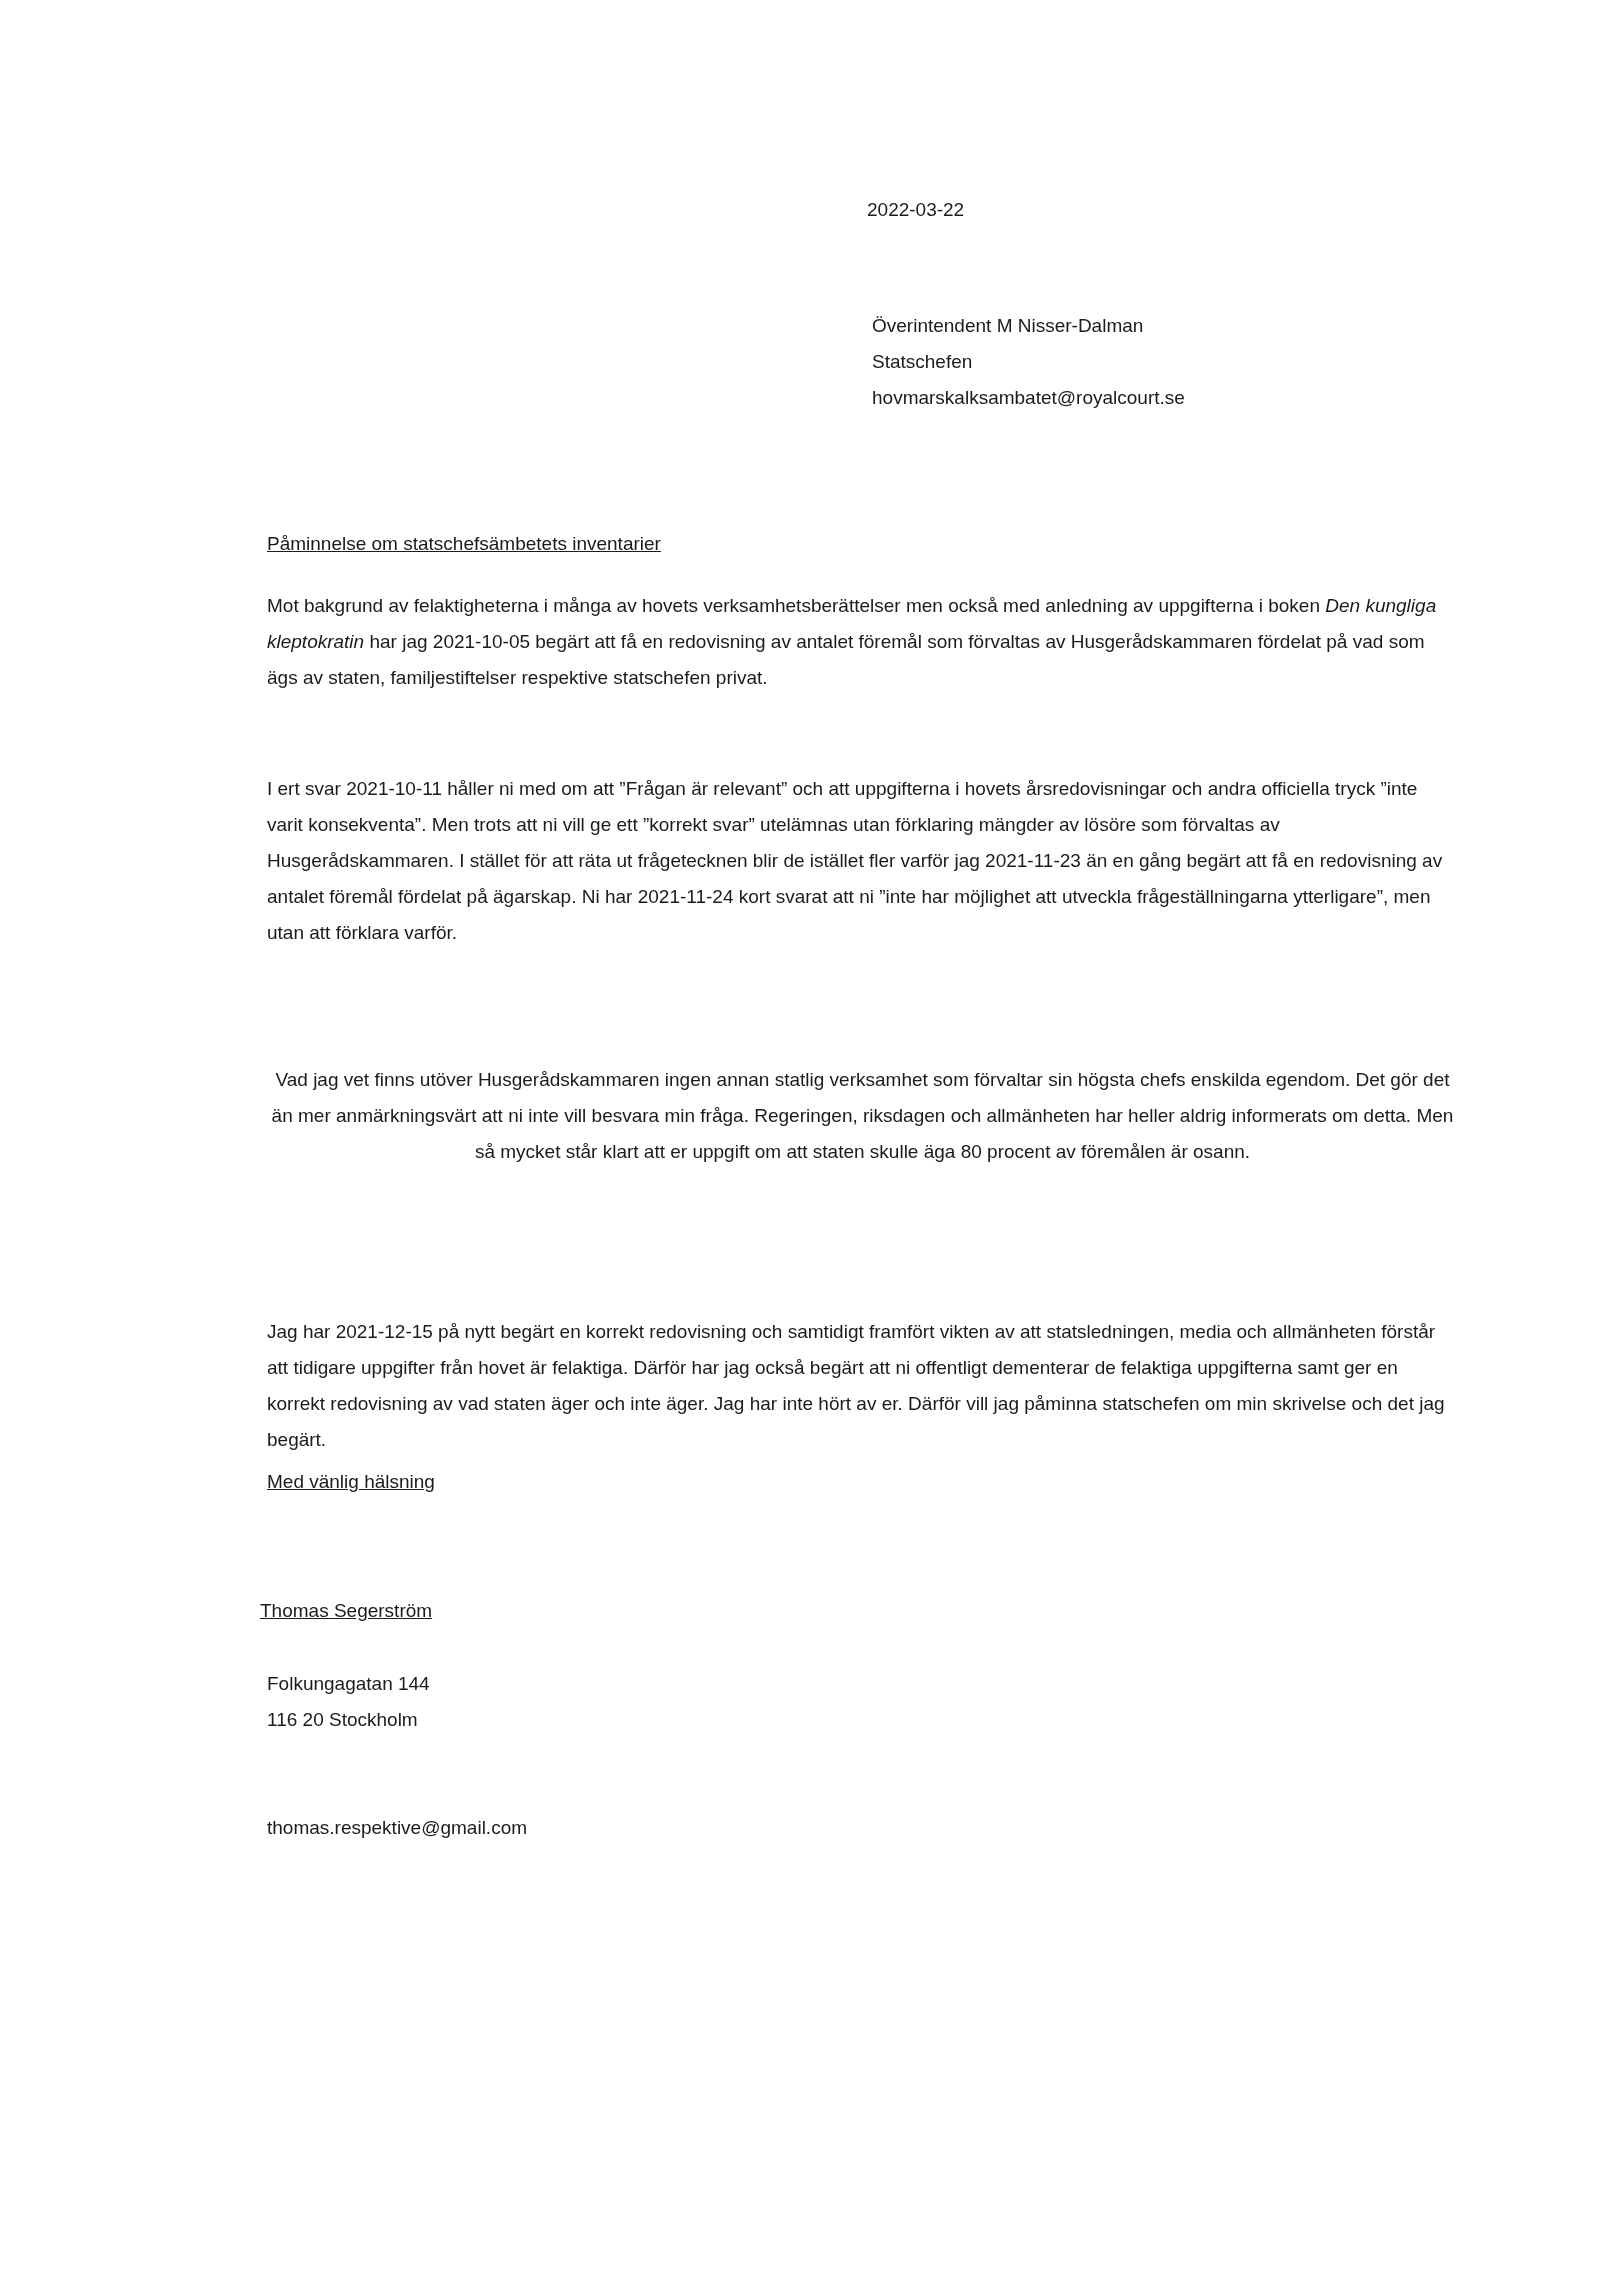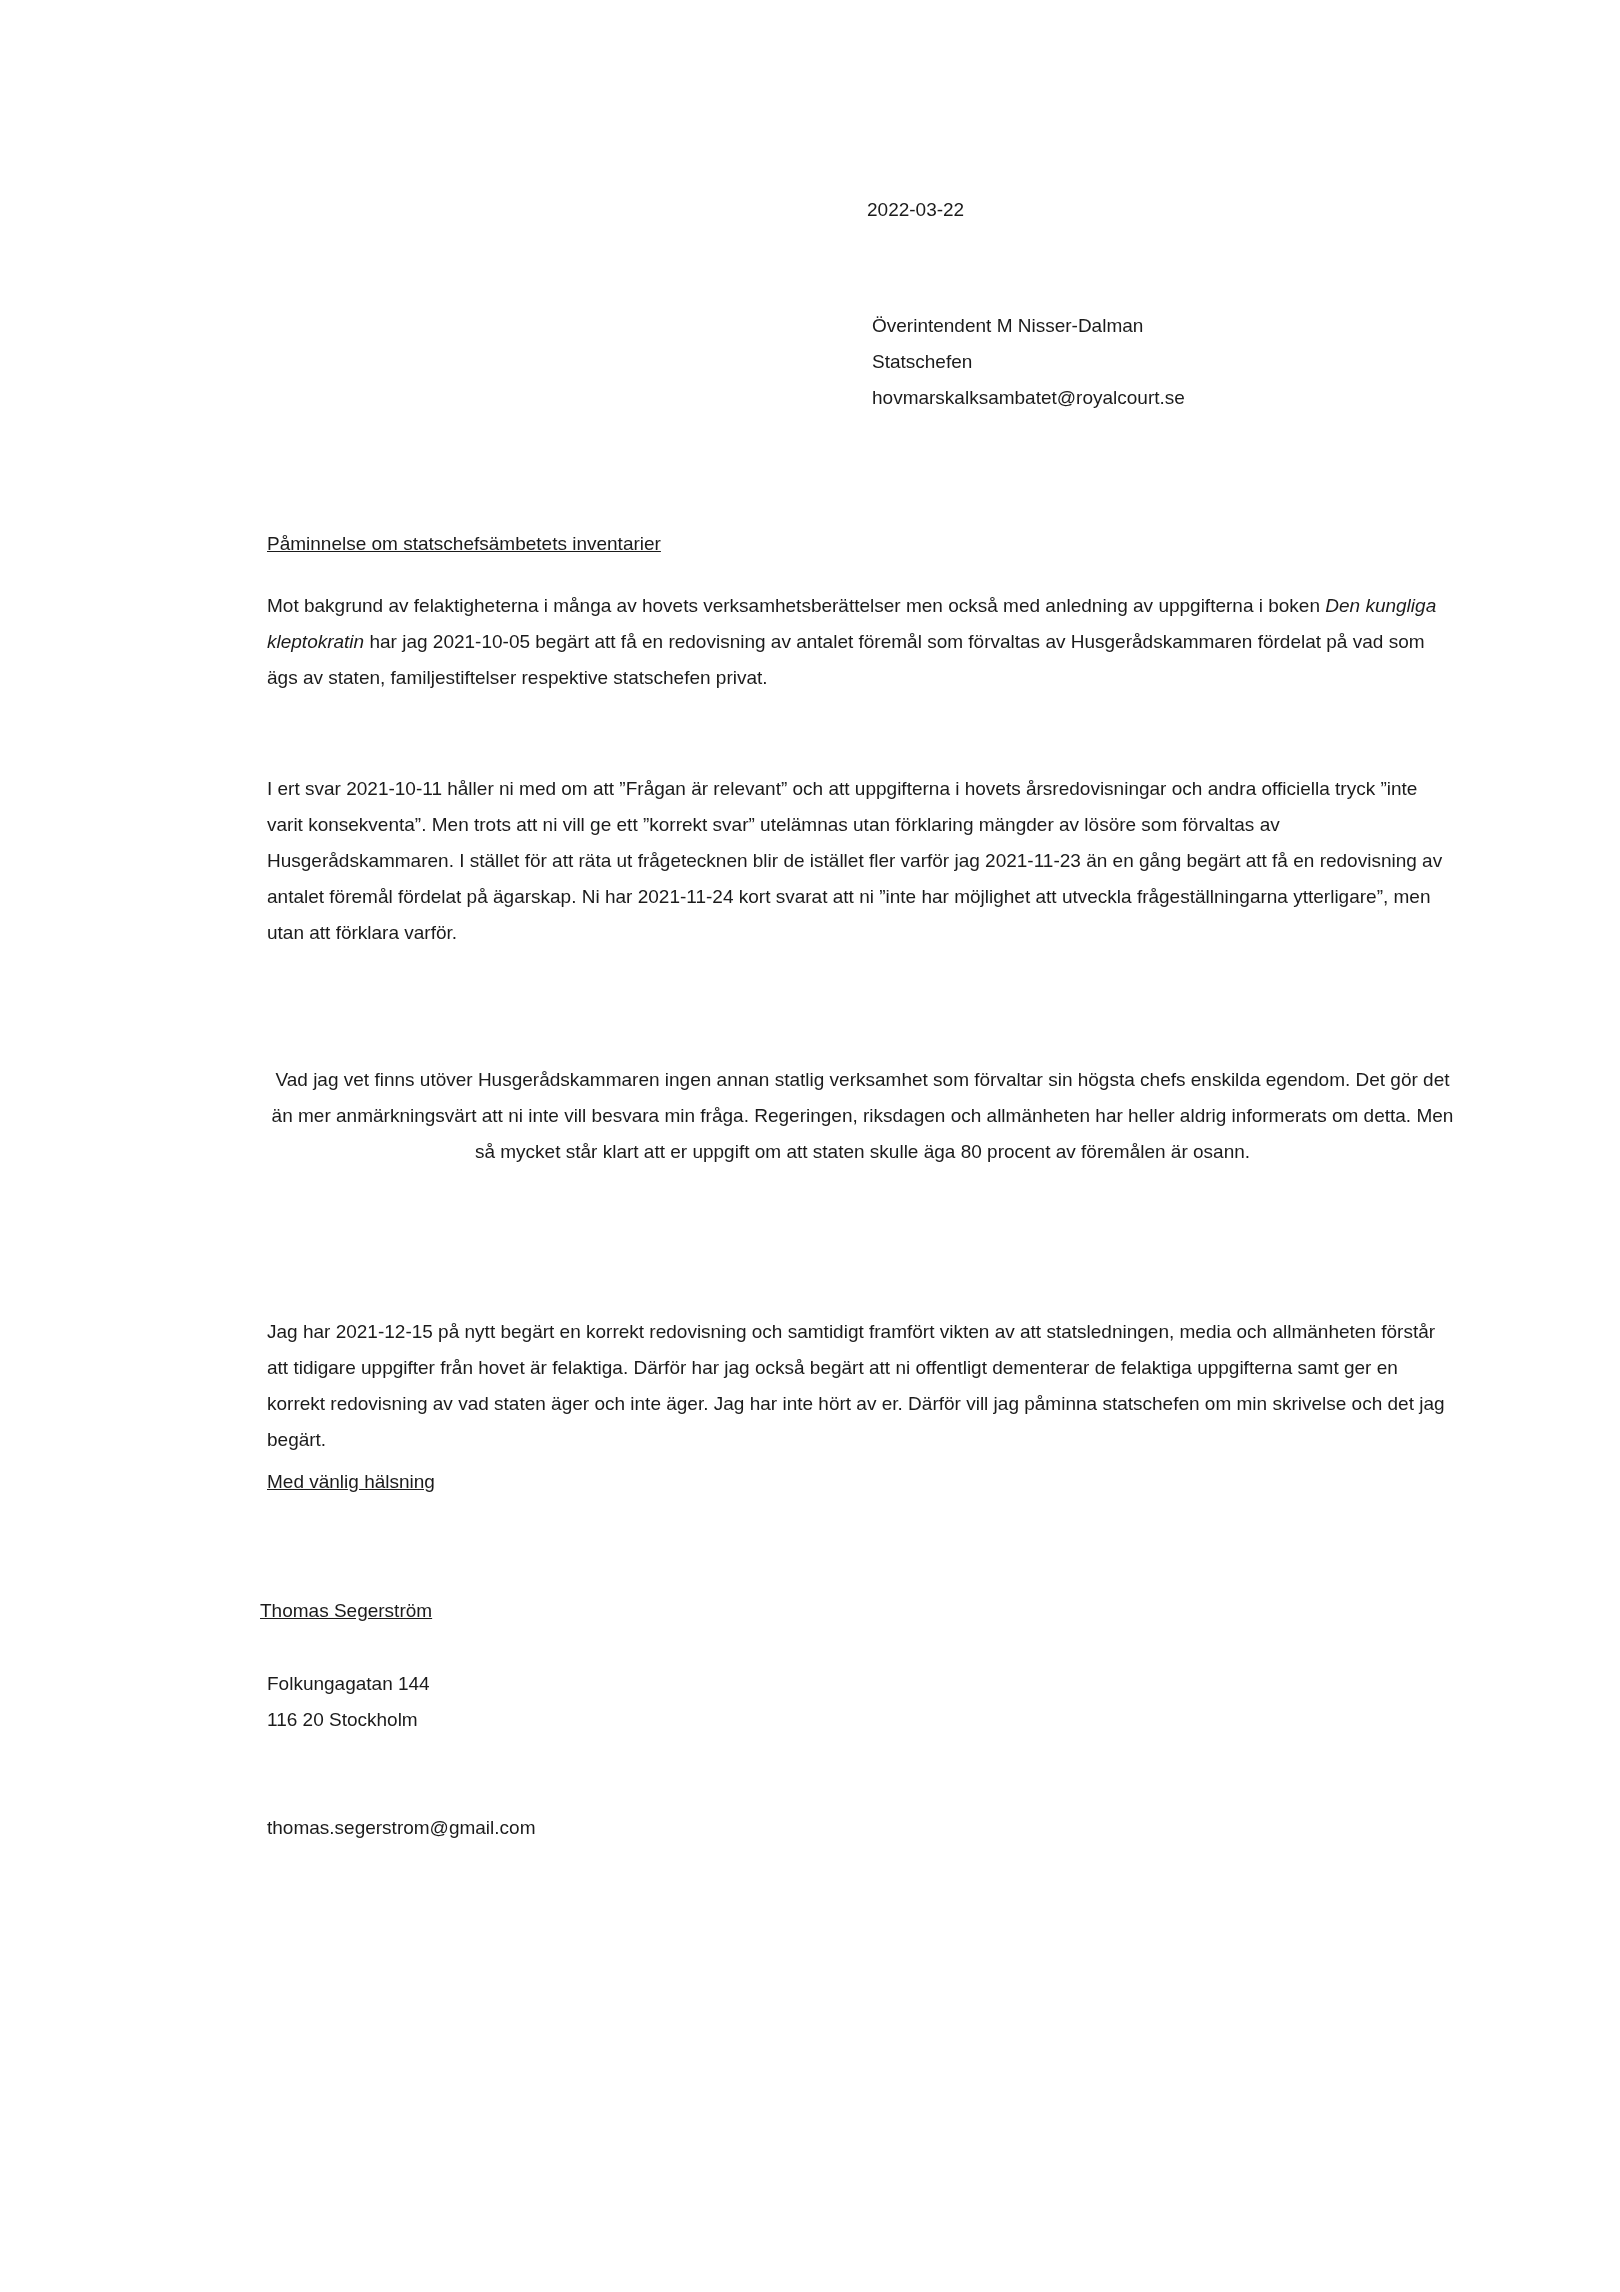--- a/index.html
+++ b/index.html
@@ -60,16 +60,16 @@
 
   <div class="abs closing-line">Med vänlig hälsning</div>
 
   <div class="abs signature-name">Thomas Segerström</div>
 
   <div class="abs address-block">
     <div>Folkungagatan 144</div>
     <div>116 20 Stockholm</div>
   </div>
 
-  <div class="abs email-line">thomas.segerstrom@gmail.com</div>
+  <div class="abs email-line">thomas.respektive@gmail.com</div>
 
 </div>
 
 
 </body></html>

